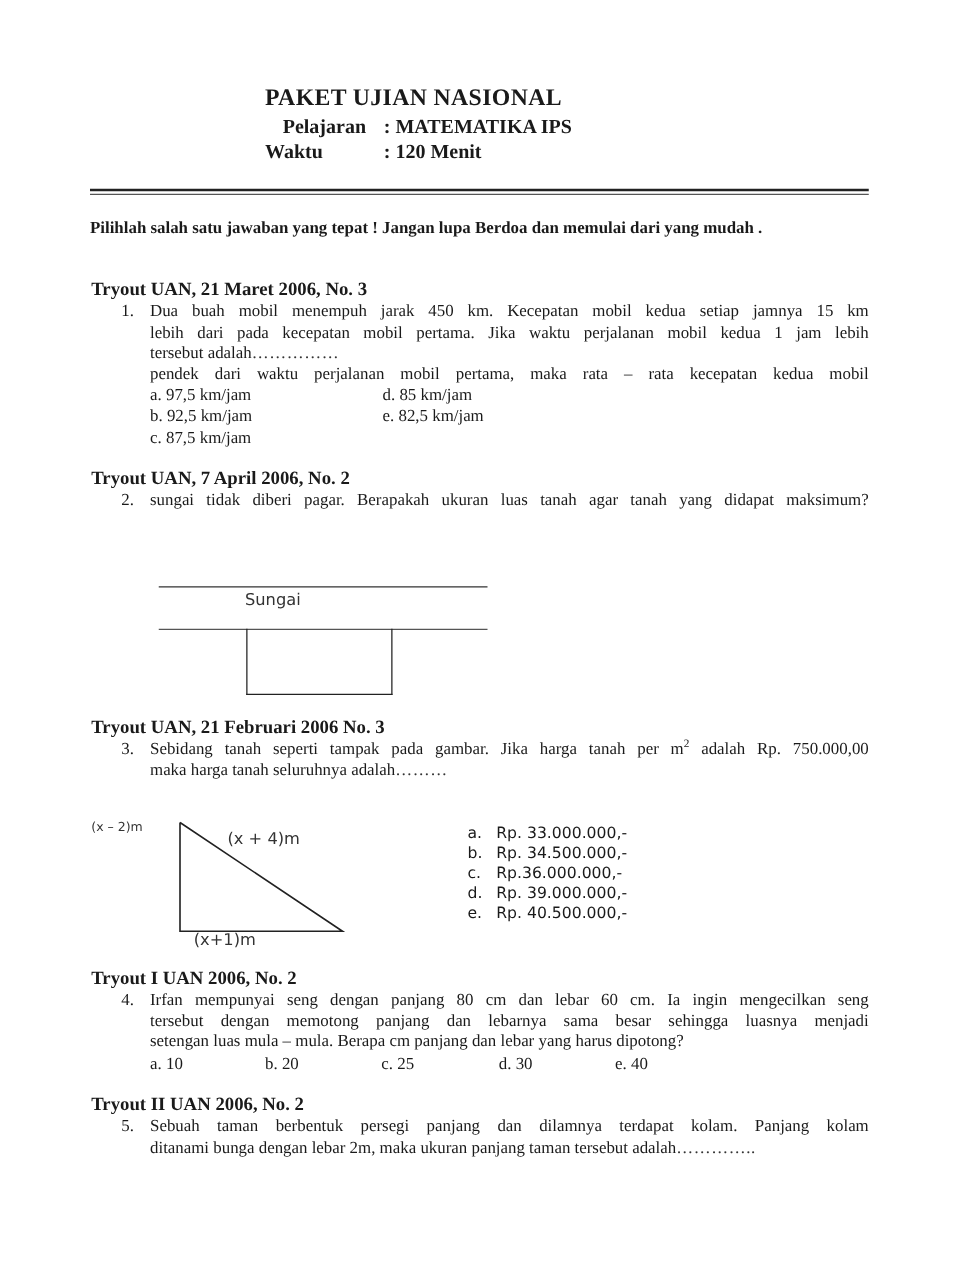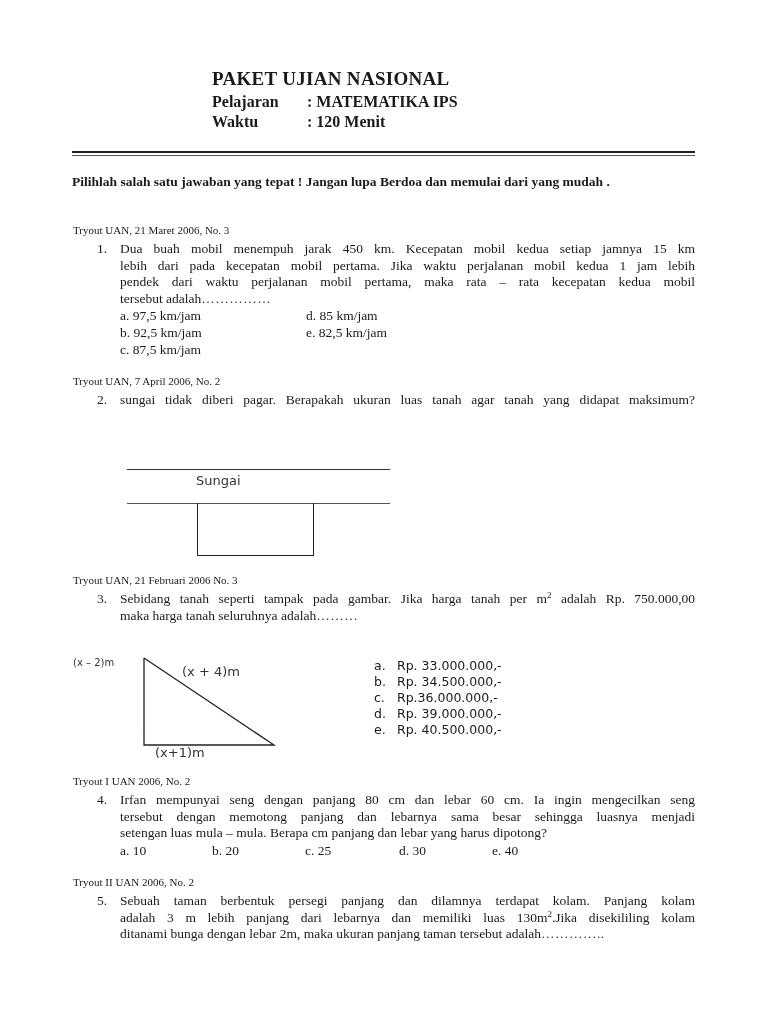--- a/index.html
+++ b/index.html
@@ -5,52 +5,52 @@
   html, body { margin: 0; padding: 0; background: #ffffff; }
   body { width: 768px; height: 1024px; position: relative; overflow: hidden;
          font-family: "Liberation Serif", serif; color: #1a1a1a; }
   .abs { position: absolute; }
   .hdr-title { left: 212px; top: 68px; font-size: 19px; font-weight: bold; letter-spacing: 0.3px; }
   .hdr-row { left: 212px; font-size: 16px; font-weight: bold; }
   .hdr-row .k { display: inline-block; width: 95px; }
   .rule { left: 72px; width: 623px; height: 0; border-top: 2px solid #222; }
   .rule2 { left: 72px; width: 623px; height: 0; border-top: 1px solid #555; }
   .instr { left: 72px; top: 174px; font-size: 13.5px; font-weight: bold; white-space: nowrap; }
-  .src { left: 73px; font-size: 11px; white-space: nowrap; }
+  .src { left: 73px; font-size: 15px; white-space: nowrap; font-weight: bold; }
   .num { left: 97px; font-size: 13.5px; }
   .qtext { left: 120px; width: 575px; font-size: 13.5px; line-height: 16.5px; text-align: justify; }
   .opt { font-size: 13.5px; white-space: nowrap; }
   .sans { font-family: "DejaVu Sans", "Liberation Sans", sans-serif; }
   .opt-sans { font-family: "DejaVu Sans", sans-serif; font-size: 12.5px; white-space: nowrap; }
   .opt-sans .l { display: inline-block; width: 23px; }
   sup { font-size: 9px; line-height: 0; }
   .dots { letter-spacing: 0.5px; color: #333; }
 </style>
 </head>
 <body>
 
 <div class="abs hdr-title">PAKET UJIAN NASIONAL</div>
-<div class="abs hdr-row" style="top:93px;">
+<div class="abs hdr-row" style="top:93px;text-align:center;">
   <span class="k">Pelajaran</span><span>: MATEMATIKA IPS</span>
 </div>
 <div class="abs hdr-row" style="top:113px;">
   <span class="k">Waktu</span><span>: 120 Menit</span>
 </div>
 <div class="abs rule" style="top:151px;"></div>
 <div class="abs rule2" style="top:155px;"></div>
 
 <div class="abs instr">Pilihlah salah satu jawaban yang tepat ! Jangan lupa Berdoa dan memulai dari yang mudah .</div>
 
 <div class="abs src" style="top:224px;">Tryout UAN, 21 Maret 2006, No. 3</div>
 <div class="abs num" style="top:241px;">1.</div>
 <div class="abs qtext" style="top:241px;">
   <div style="text-align-last: justify;">Dua buah mobil menempuh jarak 450 km. Kecepatan mobil kedua setiap jamnya 15 km</div>
   <div style="text-align-last: justify;">lebih dari pada kecepatan mobil pertama. Jika waktu perjalanan mobil kedua 1 jam lebih</div>
+  <div><span>tersebut adalah</span><span class="dots">……………</span></div>
   <div style="text-align-last: justify;">pendek dari waktu perjalanan mobil pertama, maka rata – rata kecepatan kedua mobil</div>
-  <div><span>tersebut adalah</span><span class="dots">……………</span></div>
 </div>
 <div class="abs opt" style="left:120px; top:308px;"><span>a.</span> <span>97,5 km/jam</span></div>
 <div class="abs opt" style="left:120px; top:325px;"><span>b.</span> <span>92,5 km/jam</span></div>
 <div class="abs opt" style="left:120px; top:342px;"><span>c.</span> <span>87,5 km/jam</span></div>
 <div class="abs opt" style="left:306px; top:308px;text-align:center;"><span>d.</span> <span>85 km/jam</span></div>
 <div class="abs opt" style="left:306px; top:325px;"><span>e.</span> <span>82,5 km/jam</span></div>
 
 <div class="abs src" style="top:375px;">Tryout UAN, 7 April 2006, No. 2</div>
 <div class="abs num" style="top:392px;">2.</div>
 <div class="abs qtext" style="top:392px;">
@@ -92,15 +92,14 @@
 <div class="abs opt" style="left:120px; top:843px;"><span>a.</span> <span>10</span></div>
 <div class="abs opt" style="left:212px; top:843px;"><span>b.</span> <span>20</span></div>
 <div class="abs opt" style="left:305px; top:843px;"><span>c.</span> <span>25</span></div>
 <div class="abs opt" style="left:399px; top:843px;"><span>d.</span> <span>30</span></div>
 <div class="abs opt" style="left:492px; top:843px;"><span>e.</span> <span>40</span></div>
 
 <div class="abs src" style="top:876px;">Tryout II UAN 2006, No. 2</div>
 <div class="abs num" style="top:893px;">5.</div>
 <div class="abs qtext" style="top:893px;">
   <div style="text-align-last: justify;">Sebuah taman berbentuk persegi panjang dan dilamnya terdapat kolam. Panjang kolam</div>
-  <div style="text-align-last: justify;"><span>adalah 3 m lebih panjang dari lebarnya dan memiliki luas 130m</span><sup>2</sup><span>.Jika disekililing kolam</span></div>
   <div><span>ditanami bunga dengan lebar 2m, maka ukuran panjang taman tersebut adalah</span><span class="dots">…………..</span></div>
 </div>
 
 </body></html>

